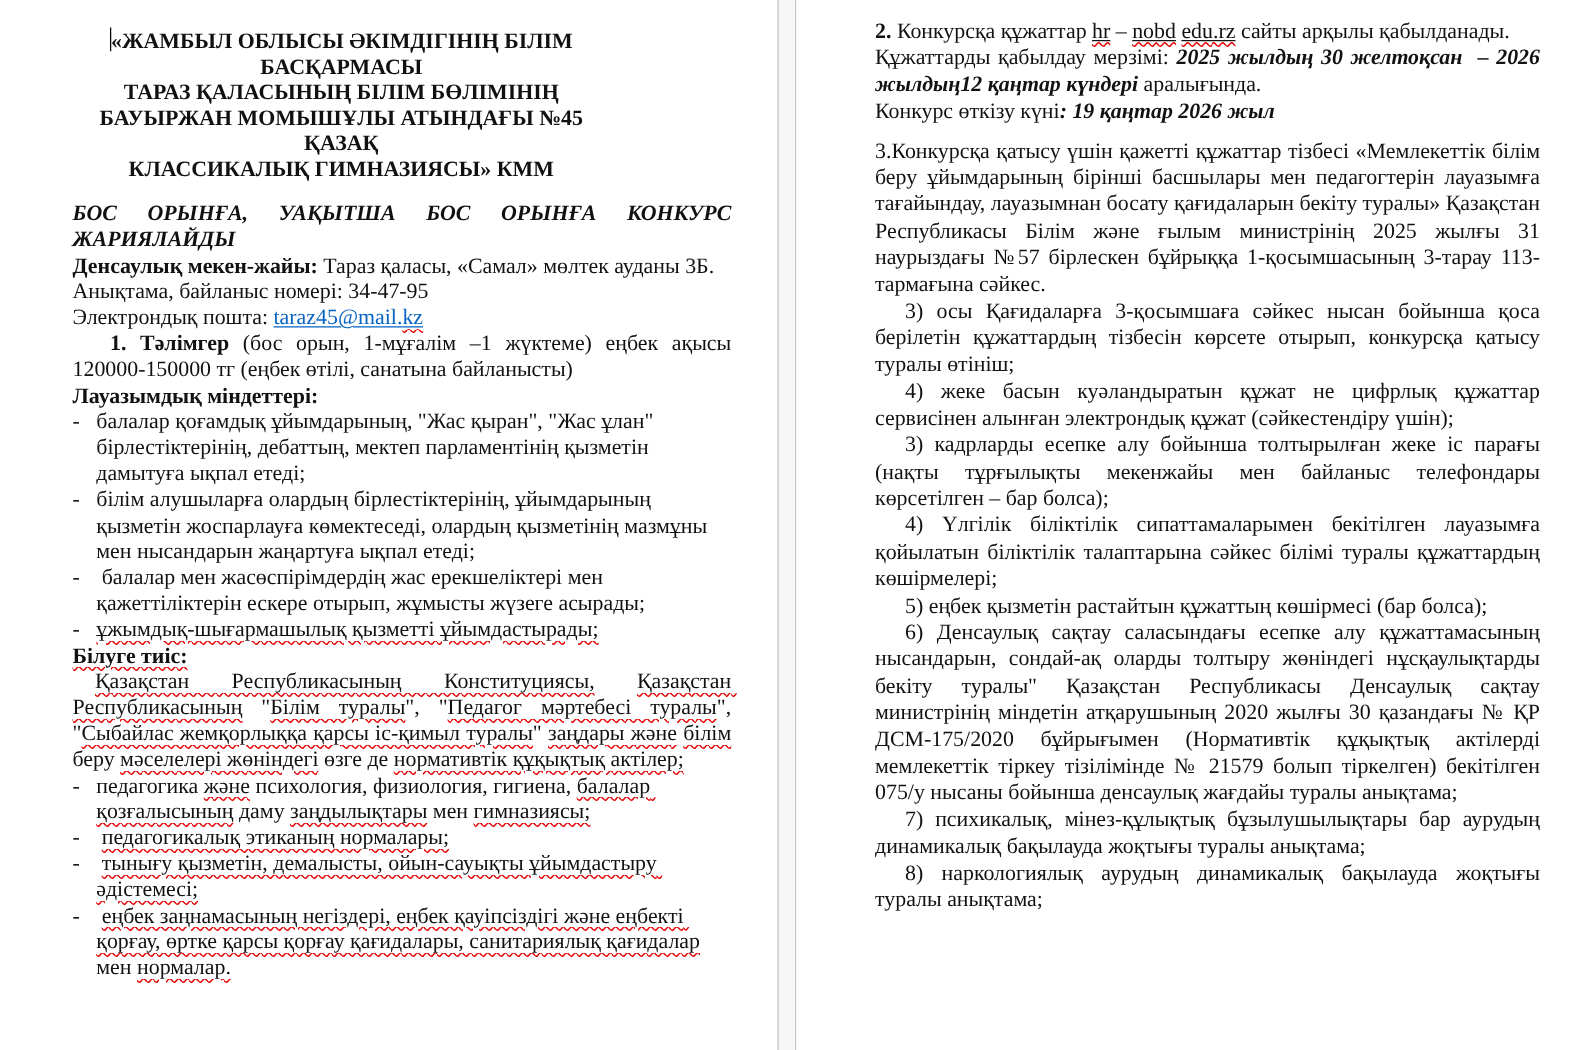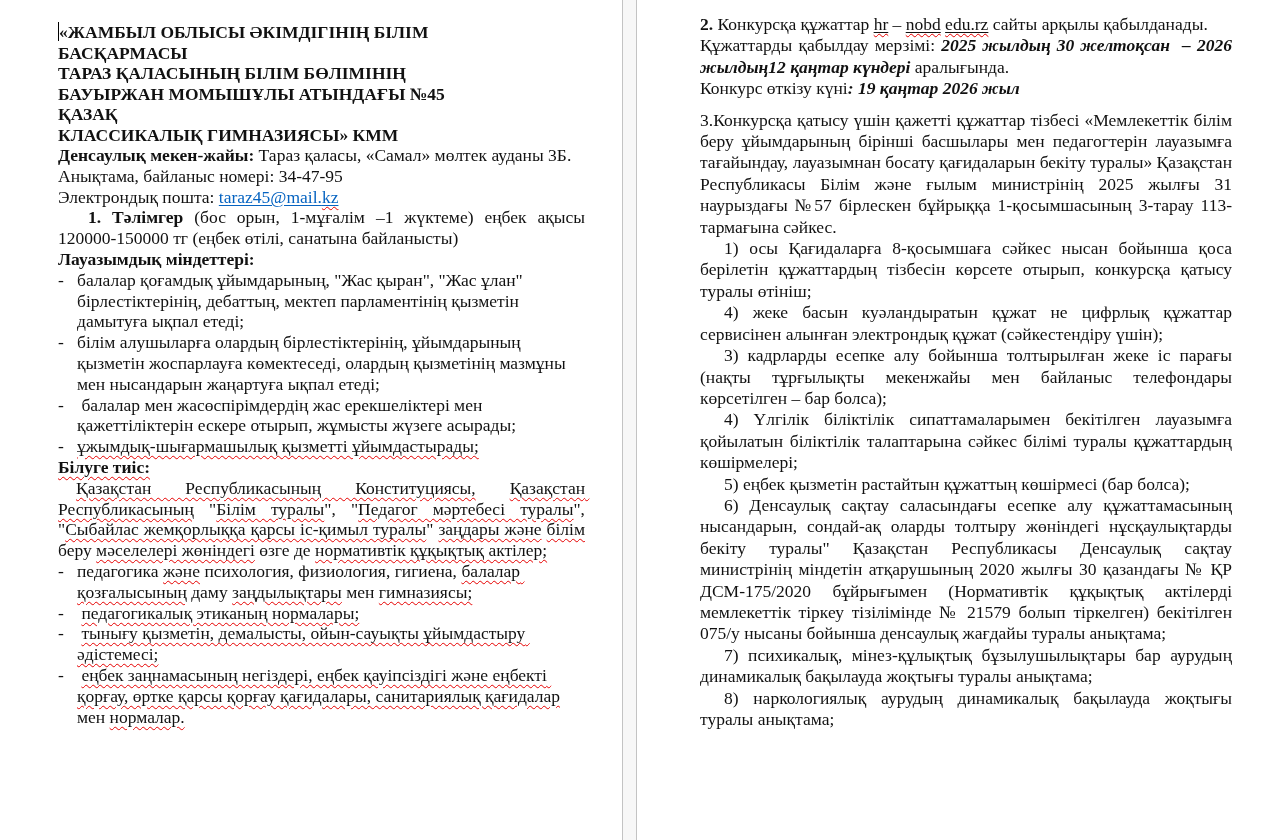--- a/index.html
+++ b/index.html
@@ -12,21 +12,21 @@
   .page{position:absolute;top:0;height:840px;box-sizing:border-box;background:var(--page);}
   .page-left{left:0;width:622px;padding:16px 37px 0 58px;line-height:20.8px;}
   .page-right{left:637px;width:627px;padding:14px 32px 0 63px;line-height:21.4px;}
   .gap{position:absolute;left:622px;top:0;width:15px;height:840px;box-sizing:border-box;
        background:var(--gap_fill);border-left:1px solid var(--gap_line);border-right:1px solid var(--gap_line);}
   .para{margin:0;white-space:pre-wrap;}
   .just{text-align:justify;}
   .ind{text-indent:30px;}
   .ind-sm{text-indent:18px;}
   .r-ind{text-indent:24px;}
-  .title{width:430px;text-align:left;margin-top:6px;line-height:20.5px;}
+  .title{width:430px;text-align:center;margin-top:6px;line-height:20.5px;}
   .subtitle{text-align:justify;text-align-last:justify;margin-top:15px;}
   .mt{margin-top:13px;}
   .mt-sm{margin-top:10px;}
   .li{display:flex;}
   .mk{flex:0 0 19px;}
   .lb{flex:1;white-space:pre-wrap;}
   
   .b{font-weight:bold;}
   .i{font-style:italic;}
   .u{text-decoration:underline;text-underline-offset:2px;margin-top:16px;}
@@ -38,20 +38,22 @@
 </head>
 <body>
 
 <div class="canvas">
 
   <div class="page page-left">
     <div class="para title"><span class="c"></span><span class="b">«ЖАМБЫЛ ОБЛЫСЫ ӘКІМДІГІНІҢ БІЛІМ БАСҚАРМАСЫ
 ТАРАЗ ҚАЛАСЫНЫҢ БІЛІМ БӨЛІМІНІҢ
 БАУЫРЖАН МОМЫШҰЛЫ АТЫНДАҒЫ №45 ҚАЗАҚ
 КЛАССИКАЛЫҚ ГИМНАЗИЯСЫ» КММ</span></div>
+    <div class="para subtitle"><span class="b"><span class="i">БОС ОРЫНҒА, УАҚЫТША БОС ОРЫНҒА КОНКУРС
+ЖАРИЯЛАЙДЫ</span></span></div>
     <div class="para"><span class="b">Денсаулық мекен-жайы:</span> Тараз қаласы, «Самал» мөлтек ауданы 3Б.</div>
     <div class="para">Анықтама, байланыс номері: 34-47-95</div>
     <div class="para">Электрондық пошта: <span class="a">taraz45@mail.</span><span class="a"><span class="w">kz</span></span></div>
     <div class="para just ind"><span class="b">1. Тәлімгер</span> (бос орын, 1-мұғалім –1 жүктеме) еңбек ақысы 120000-150000 тг (еңбек өтілі, санатына байланысты)</div>
     <div class="para"><span class="b">Лауазымдық міндеттері:</span></div>
 
     <div class="li">
       <span class="mk">-</span>
       <span class="lb">балалар қоғамдық ұйымдарының, "Жас қыран", "Жас ұлан" бірлестіктерінің, дебаттың, мектеп парламентінің қызметін дамытуға ықпал етеді;</span>
     </div>
@@ -89,21 +91,21 @@
     </div>
   </div>
 
   <div class="gap"></div>
 
   <div class="page page-right">
     <div class="para just"><span class="b">2.</span> Конкурсқа құжаттар <span class="u"><span class="w">hr</span></span> – <span class="u"><span class="w">nobd</span></span> <span class="u"><span class="w">edu.rz</span></span> сайты арқылы қабылданады.</div>
     <div class="para just">Құжаттарды қабылдау мерзімі: <span class="b"><span class="i">2025 жылдың 30 желтоқсан  – 2026 жылдың12 қаңтар күндері</span></span> аралығында.</div>
     <div class="para">Конкурс өткізу күні<span class="b"><span class="i">: 19 қаңтар 2026 жыл</span></span></div>
     <div class="para just mt-sm">3.Конкурсқа қатысу үшін қажетті құжаттар тізбесі «Мемлекеттік білім беру ұйымдарының бірінші басшылары мен педагогтерін лауазымға тағайындау, лауазымнан босату қағидаларын бекіту туралы» Қазақстан Республикасы Білім және ғылым министрінің 2025 жылғы 31 наурыздағы №57 бірлескен бұйрыққа 1-қосымшасының 3-тарау 113-тармағына сәйкес.</div>
-    <div class="para just r-ind">1) осы Қағидаларға 8-қосымшаға сәйкес нысан бойынша қоса берілетін құжаттардың тізбесін көрсете отырып, конкурсқа қатысу туралы өтініш;</div>
+    <div class="para just r-ind">3) осы Қағидаларға 3-қосымшаға сәйкес нысан бойынша қоса берілетін құжаттардың тізбесін көрсете отырып, конкурсқа қатысу туралы өтініш;</div>
     <div class="para just r-ind">4) жеке басын куәландыратын құжат не цифрлық құжаттар сервисінен алынған электрондық құжат (сәйкестендіру үшін);</div>
     <div class="para just r-ind">3) кадрларды есепке алу бойынша толтырылған жеке іс парағы (нақты тұрғылықты мекенжайы мен байланыс телефондары көрсетілген – бар болса);</div>
     <div class="para just r-ind">4) Үлгілік біліктілік сипаттамаларымен бекітілген лауазымға қойылатын біліктілік талаптарына сәйкес білімі туралы құжаттардың көшірмелері;</div>
     <div class="para just r-ind">5) еңбек қызметін растайтын құжаттың көшірмесі (бар болса);</div>
     <div class="para just r-ind">6) Денсаулық сақтау саласындағы есепке алу құжаттамасының нысандарын, сондай-ақ оларды толтыру жөніндегі нұсқаулықтарды бекіту туралы" Қазақстан Республикасы Денсаулық сақтау министрінің міндетін атқарушының 2020 жылғы 30 қазандағы № ҚР ДСМ-175/2020 бұйрығымен (Нормативтік құқықтық актілерді мемлекеттік тіркеу тізілімінде № 21579 болып тіркелген) бекітілген 075/у нысаны бойынша денсаулық жағдайы туралы анықтама;</div>
     <div class="para just r-ind">7) психикалық, мінез-құлықтық бұзылушылықтары бар аурудың динамикалық бақылауда жоқтығы туралы анықтама;</div>
     <div class="para just r-ind">8) наркологиялық аурудың динамикалық бақылауда жоқтығы туралы анықтама;</div>
   </div>
 
 </div>

